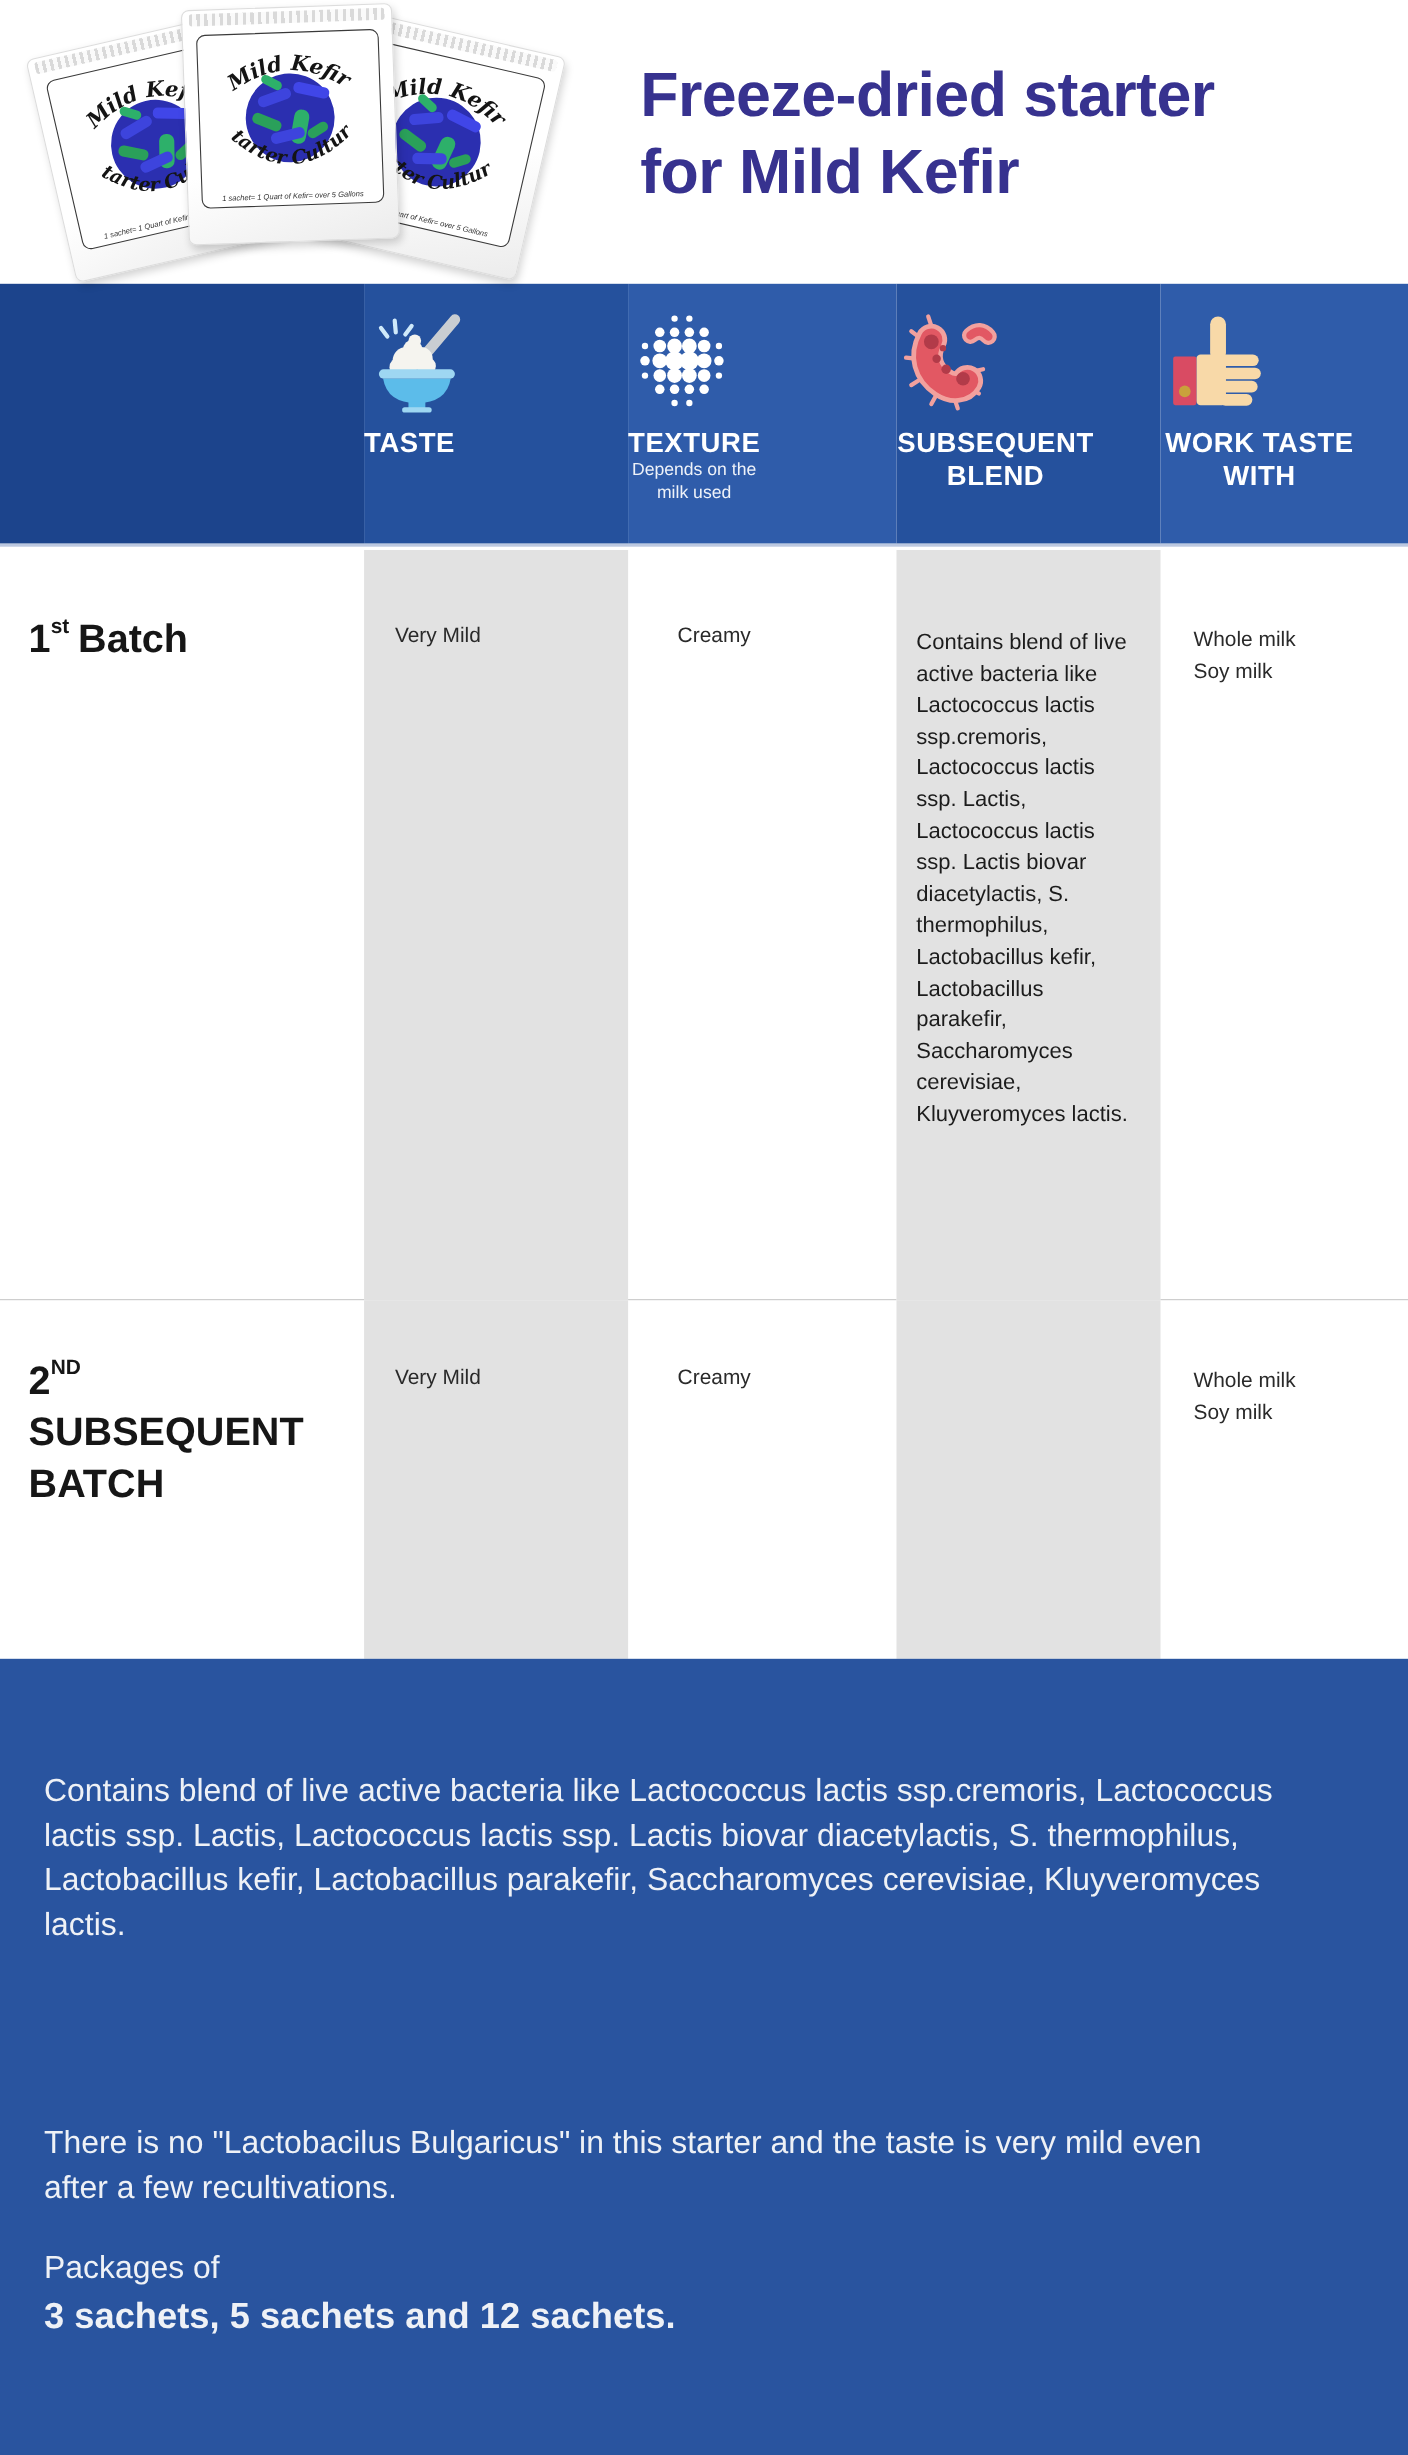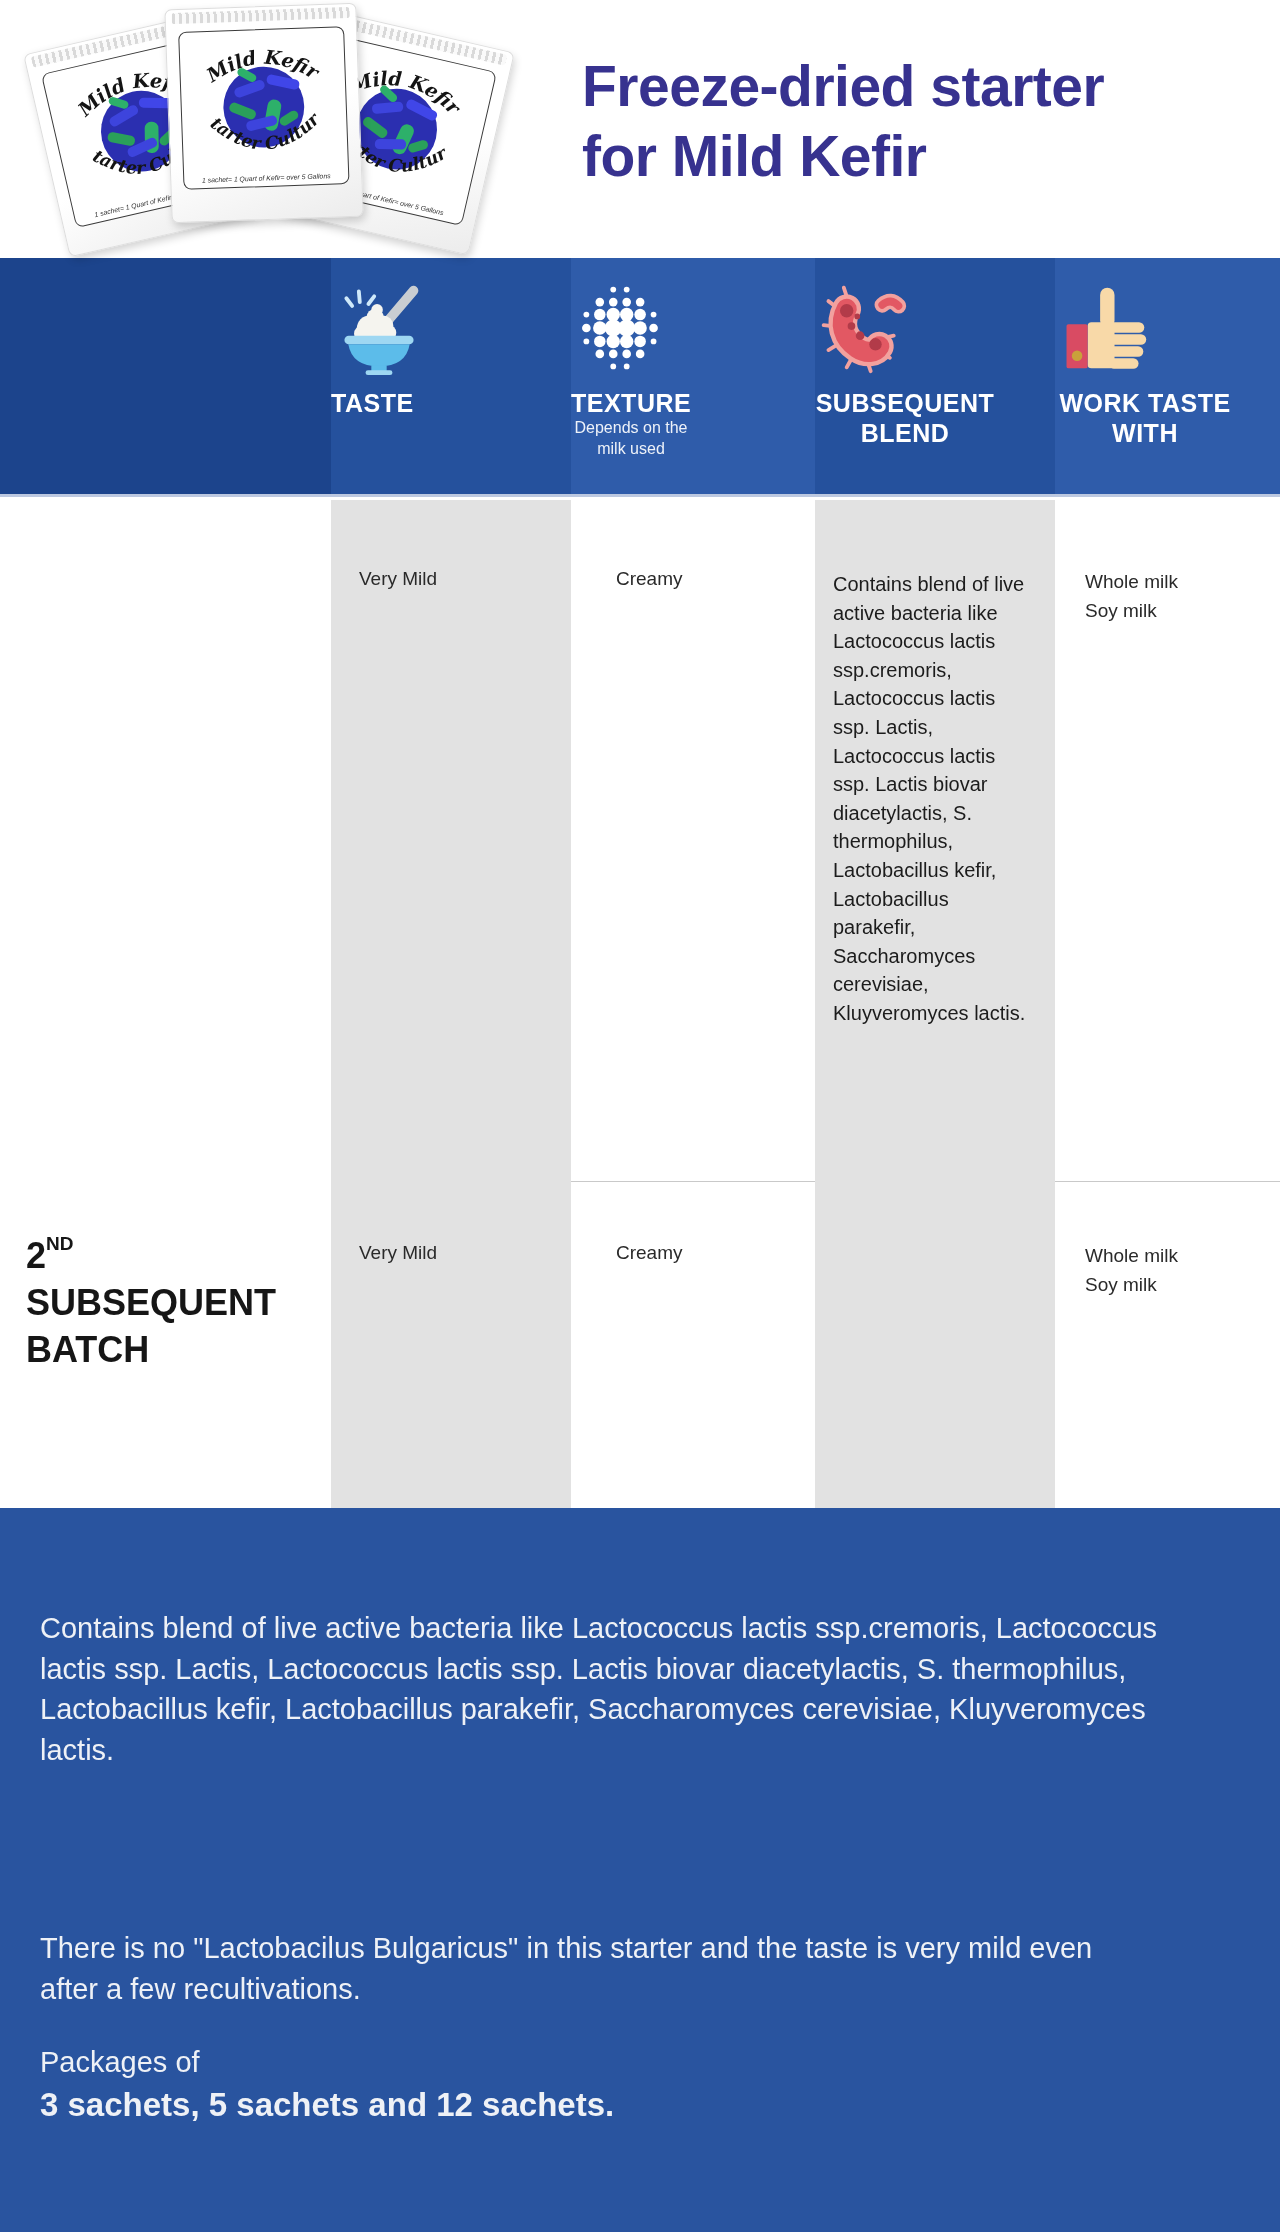--- a/index.html
+++ b/index.html
@@ -283,20 +283,25 @@
           <rect x="56" y="81.5" width="31" height="11" rx="5.5"></rect>
         </g>
         <rect x="12" y="46" width="22" height="46" rx="2" fill="#d94b63"></rect>
         <circle cx="23" cy="79" r="5.5" fill="#c9a13b"></circle>
       </svg>
       <div class="hlabel">WORK TASTE WITH</div>
     </div>
   </div>
 
   <div class="row r1">
+    <div class="cell x0">
+      <div class="batch-label">
+        <span>1</span><sup>st</sup><span class="rest">Batch</span>
+      </div>
+    </div>
     <div class="cell x1 gray">
       <div class="val pad-taste">Very Mild</div>
     </div>
     <div class="cell x2">
       <div class="val pad-tex">Creamy</div>
     </div>
     <div class="cell x3 gray">
       <div class="blend-text">Contains blend of live active bacteria like Lactococcus lactis ssp.cremoris, Lactococcus lactis ssp. Lactis, Lactococcus lactis ssp. Lactis biovar diacetylactis, S. thermophilus, Lactobacillus kefir, Lactobacillus parakefir, Saccharomyces cerevisiae, Kluyveromyces lactis.</div>
     </div>
     <div class="cell x4">

